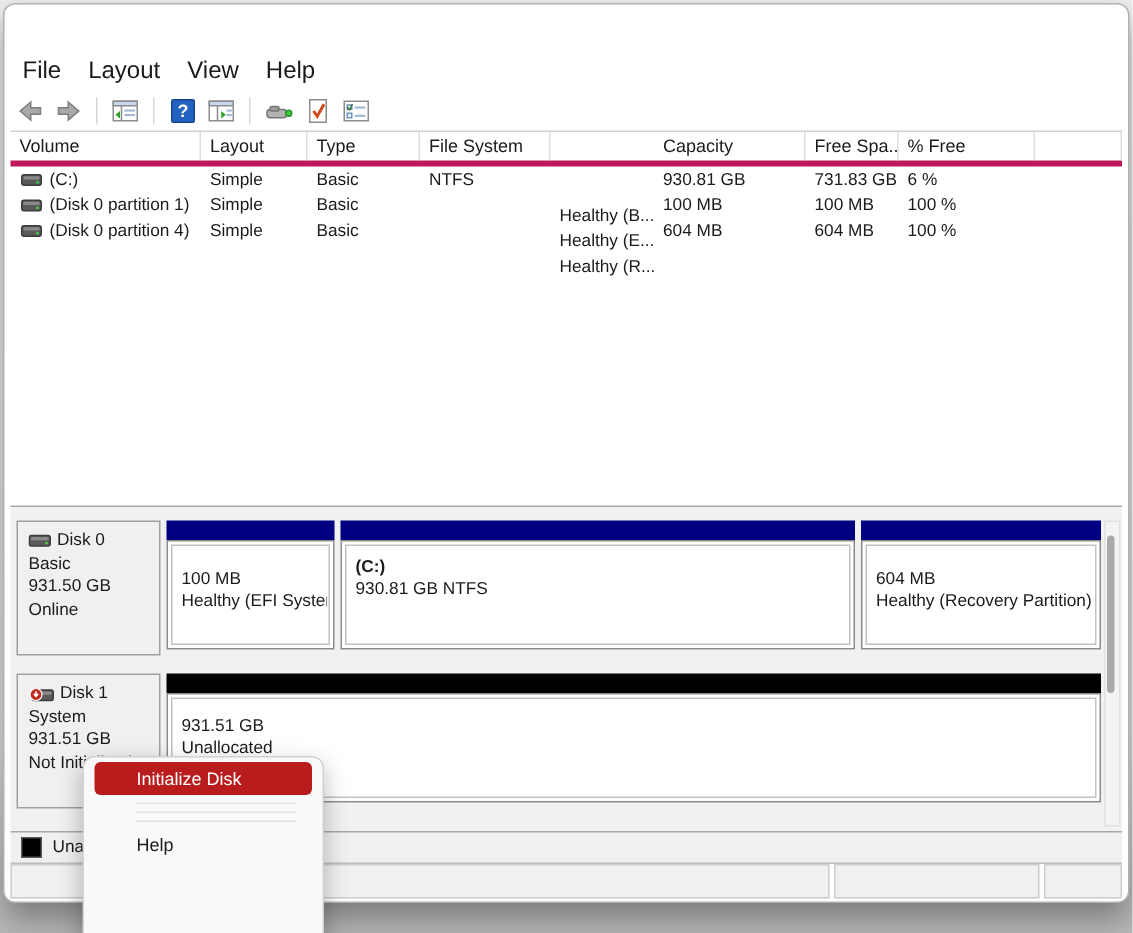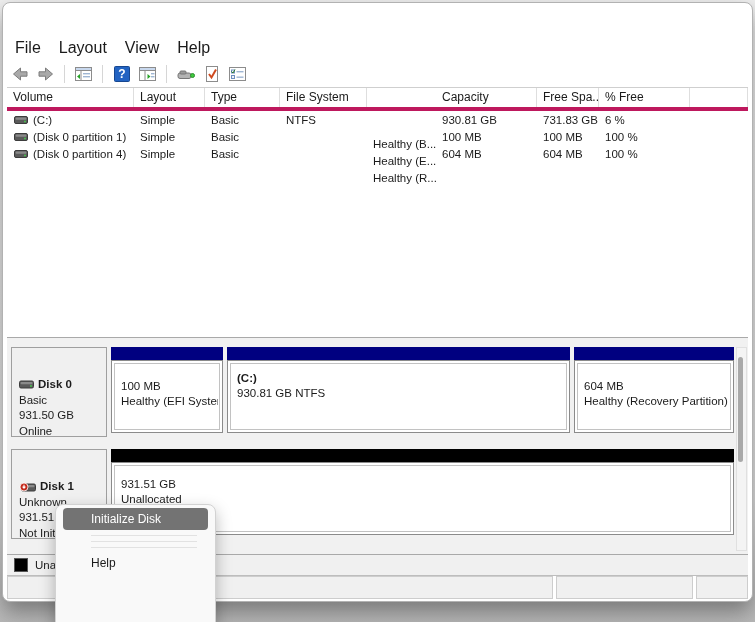--- a/index.html
+++ b/index.html
@@ -37,21 +37,21 @@
   .c0{width:127px;}.c1{width:71px;}.c2{width:75px;}.c3{width:87px;}
   .c4{width:69px;margin-top:48px;}.c5{width:101px;}.c6{width:62px;}.c7{width:91px;}.c8{width:58px;}
   .vol-cell{display:flex;align-items:center;gap:5px;padding-left:7px;}
 
   
   .lowerpane{position:absolute;left:4px;right:4px;top:334px;height:217px;background:#f1f1f1;border-top:1px solid #a9a9a9;}
   .disk-row{position:absolute;left:0;right:0;height:92px;}
   .disk-row.d0{top:9px;} .disk-row.d1{top:111px;}
   .disk-head{position:absolute;left:4px;top:0;width:96px;height:90px;background:#f0f0f0;
              border:1px solid #9f9f9f;box-sizing:border-box;padding:5px 0 0 7px;font-size:11.5px;line-height:15.5px;}
-  .disk-head .dname{display:flex;align-items:center;gap:4px;font-weight:bold;margin-top:24px;}
+  .disk-head .dname{display:flex;align-items:center;gap:4px;font-weight:normal;}
   .graph{position:absolute;left:104px;right:14px;top:0;height:92px;display:flex;gap:4px;}
   .part{display:flex;flex-direction:column;height:86px;}
   .p1{width:112px;} .p2{width:343px;} .p3{flex:1;} .pfull{flex:1;}
   .pbar{height:13px;}
   .pbody{position:relative;flex:1;background:#fff;border:1px solid #8b8b8b;}
   .pbody::before{content:'';position:absolute;inset:2px;border:1px solid #c2c2c2;pointer-events:none;}
   .ptext{position:absolute;left:9px;right:4px;font-size:11.5px;line-height:15px;white-space:nowrap;overflow:hidden;}
   .ptext .plabel{font-weight:bold;}
   .t3{top:10px;} .t2{top:18px;} .td1{top:14px;}
 
@@ -274,21 +274,21 @@
         <div class="disk-head">
           <div class="dname">
             <svg width="17" height="12" viewBox="0 0 17 12">
               <rect x="2.5" y="3" width="14" height="7" rx="1.5" fill="#5a5a5a" stroke="#3c3c3c"></rect>
               <rect x="3.5" y="4" width="12" height="2.2" rx="1" fill="#8a8a8a"></rect>
               <circle cx="5" cy="6" r="4" fill="#c42b1c" stroke="#fff" stroke-width="0.8"></circle>
               <path d="M5 3.8 V6.6 M3.6 5.6 L5 7.2 L6.4 5.6" fill="none" stroke="#fff" stroke-width="1.1"></path>
             </svg>
             <span>Disk 1</span>
           </div>
-          <div>Unknown</div>
+          <div>System</div>
           <div>931.51 GB</div>
           <div>Not Initialized</div>
         </div>
         <div class="graph">
           <div class="part pfull">
             <div class="pbar" style="background-color: rgb(0, 0, 0);"></div>
             <div class="pbody">
               <div class="ptext td1">
                 <div>931.51 GB</div>
                 <div>Unallocated</div>
@@ -309,19 +309,19 @@
     </div>
 
     <div class="statusbar">
       <div class="sb-cell sb0"></div>
       <div class="sb-cell sb1"></div>
       <div class="sb-cell sb2"></div>
     </div>
   </div>
 
   <div class="ctx-menu">
-    <div class="ctx-item hl" style="background-color: #737373;">Initialize Disk</div>
+    <div class="ctx-item hl" style="background-color: #b91c1c;">Initialize Disk</div>
     <div class="ctx-sep"></div>
     <div class="ctx-sep"></div>
     <div class="ctx-sep"></div>
     <div class="ctx-item">Help</div>
   </div>
 </div>
 
 </body></html>

